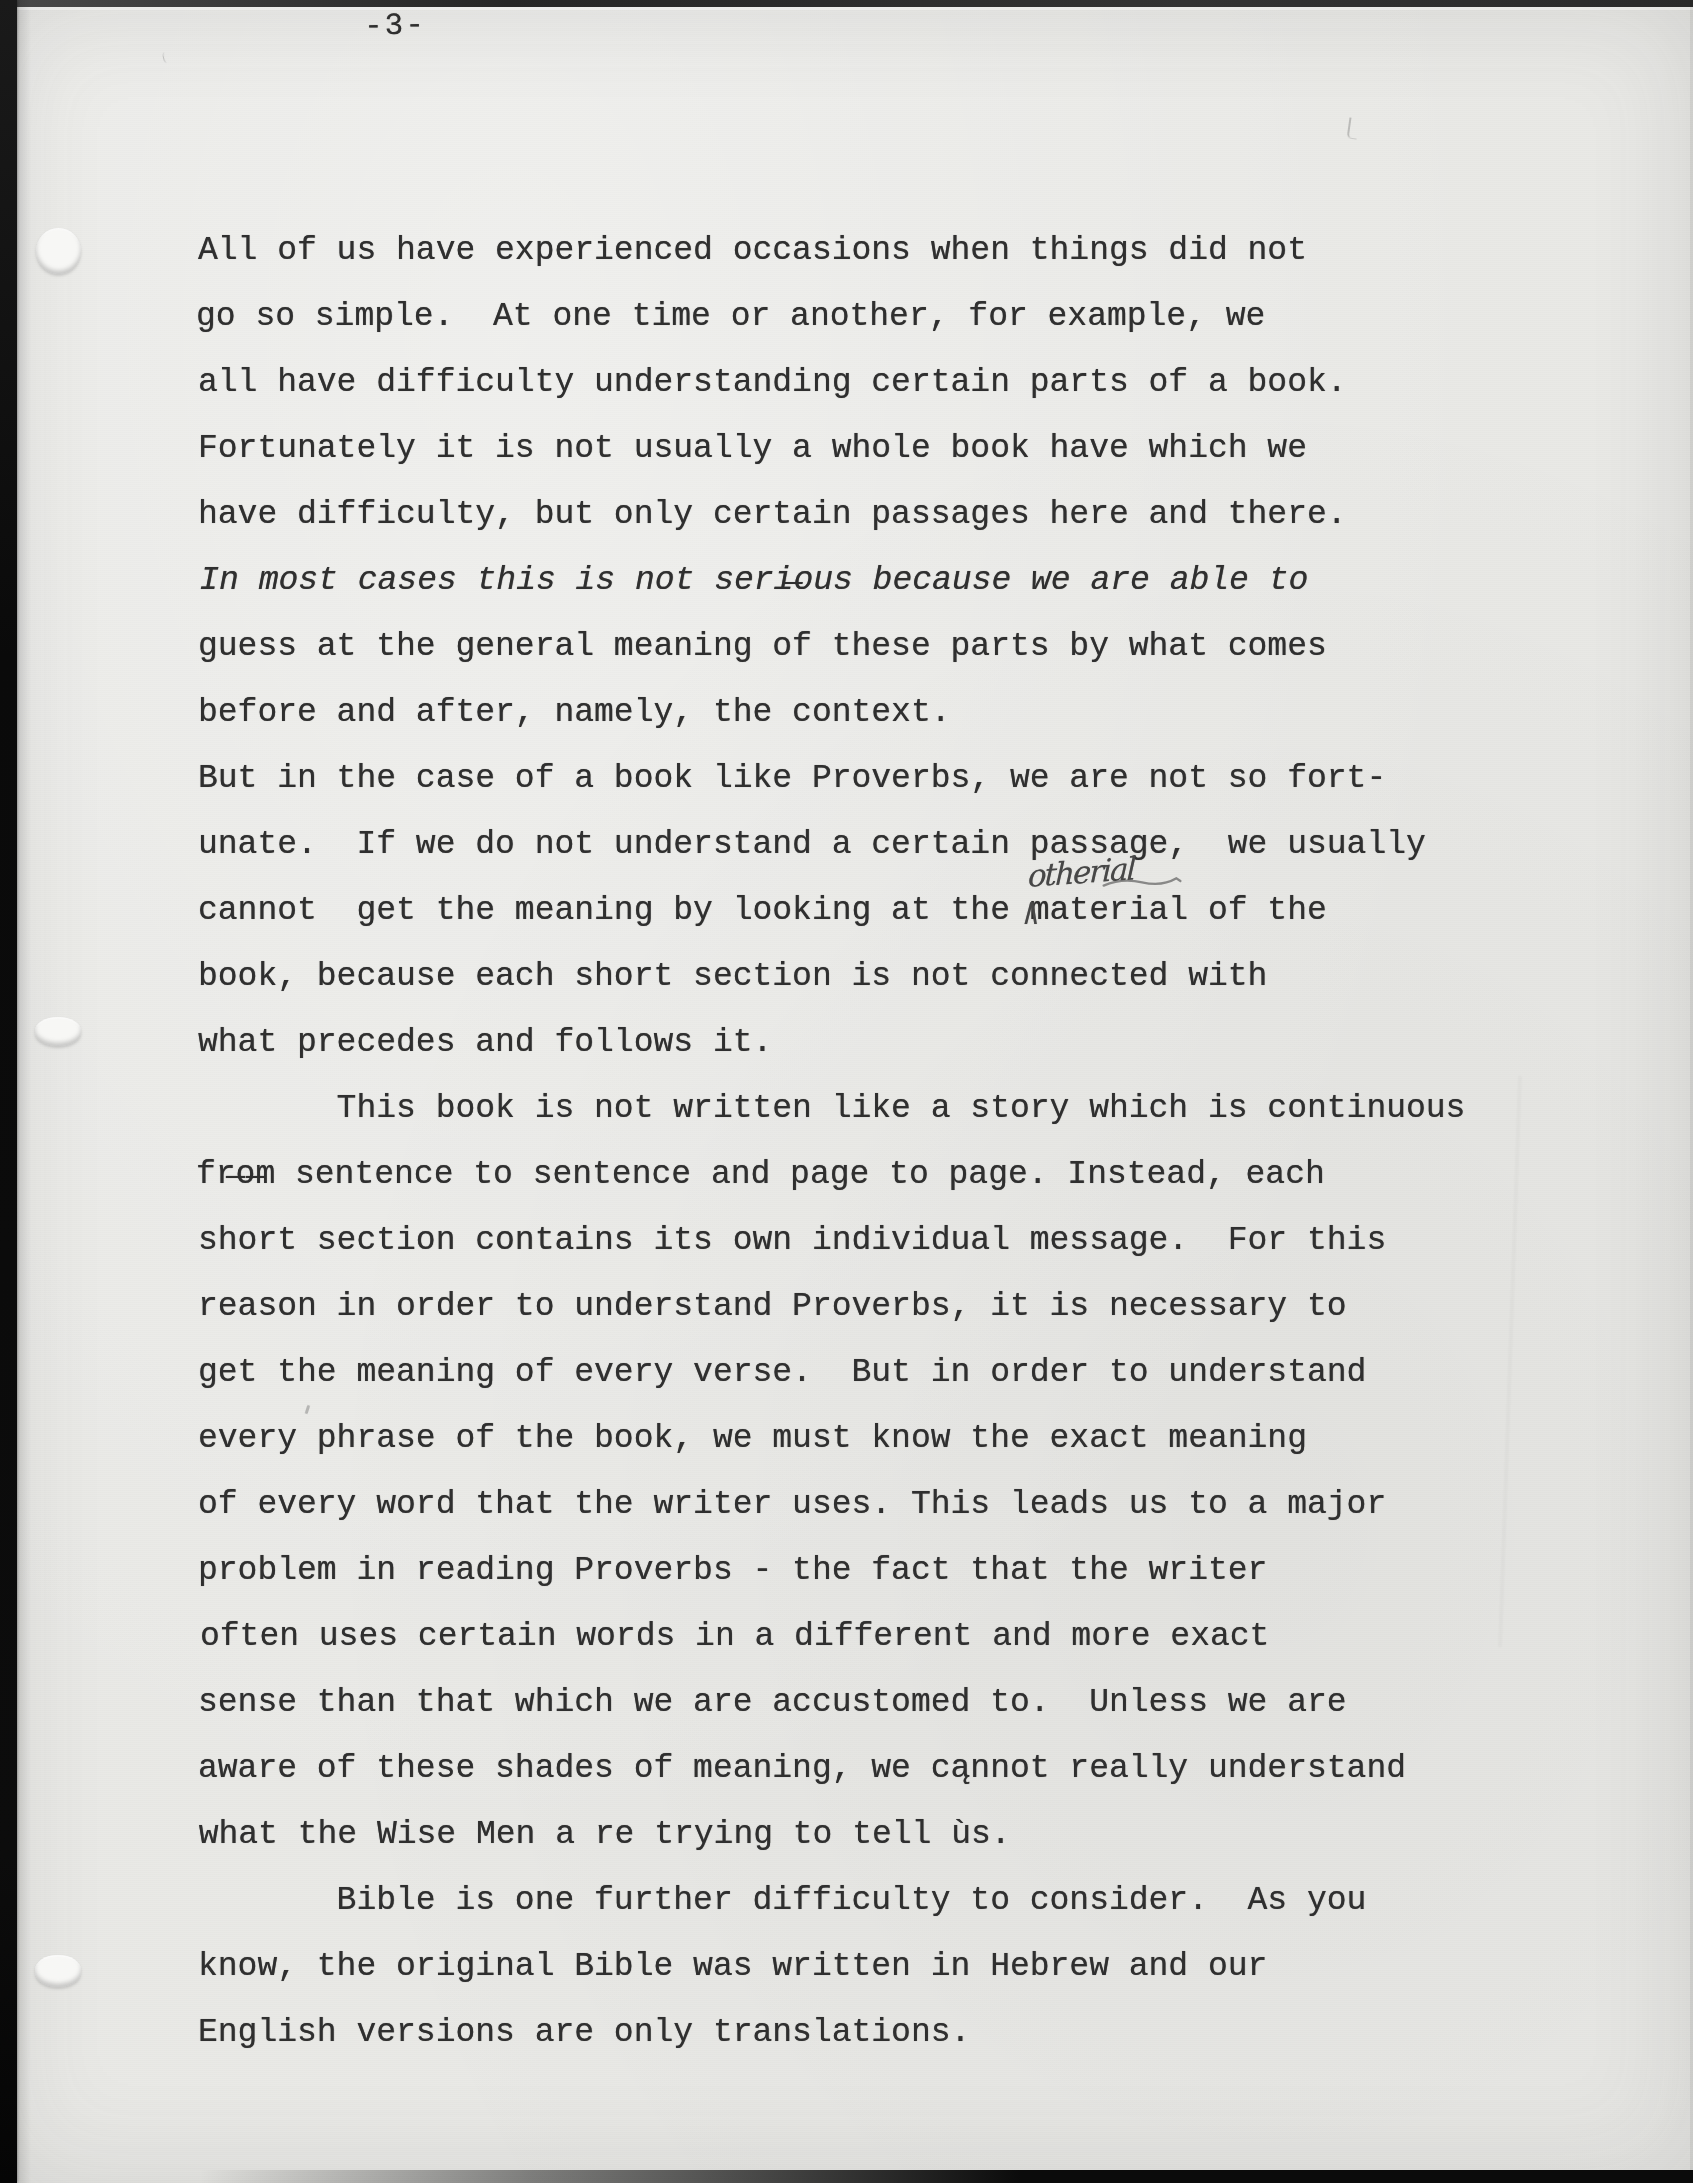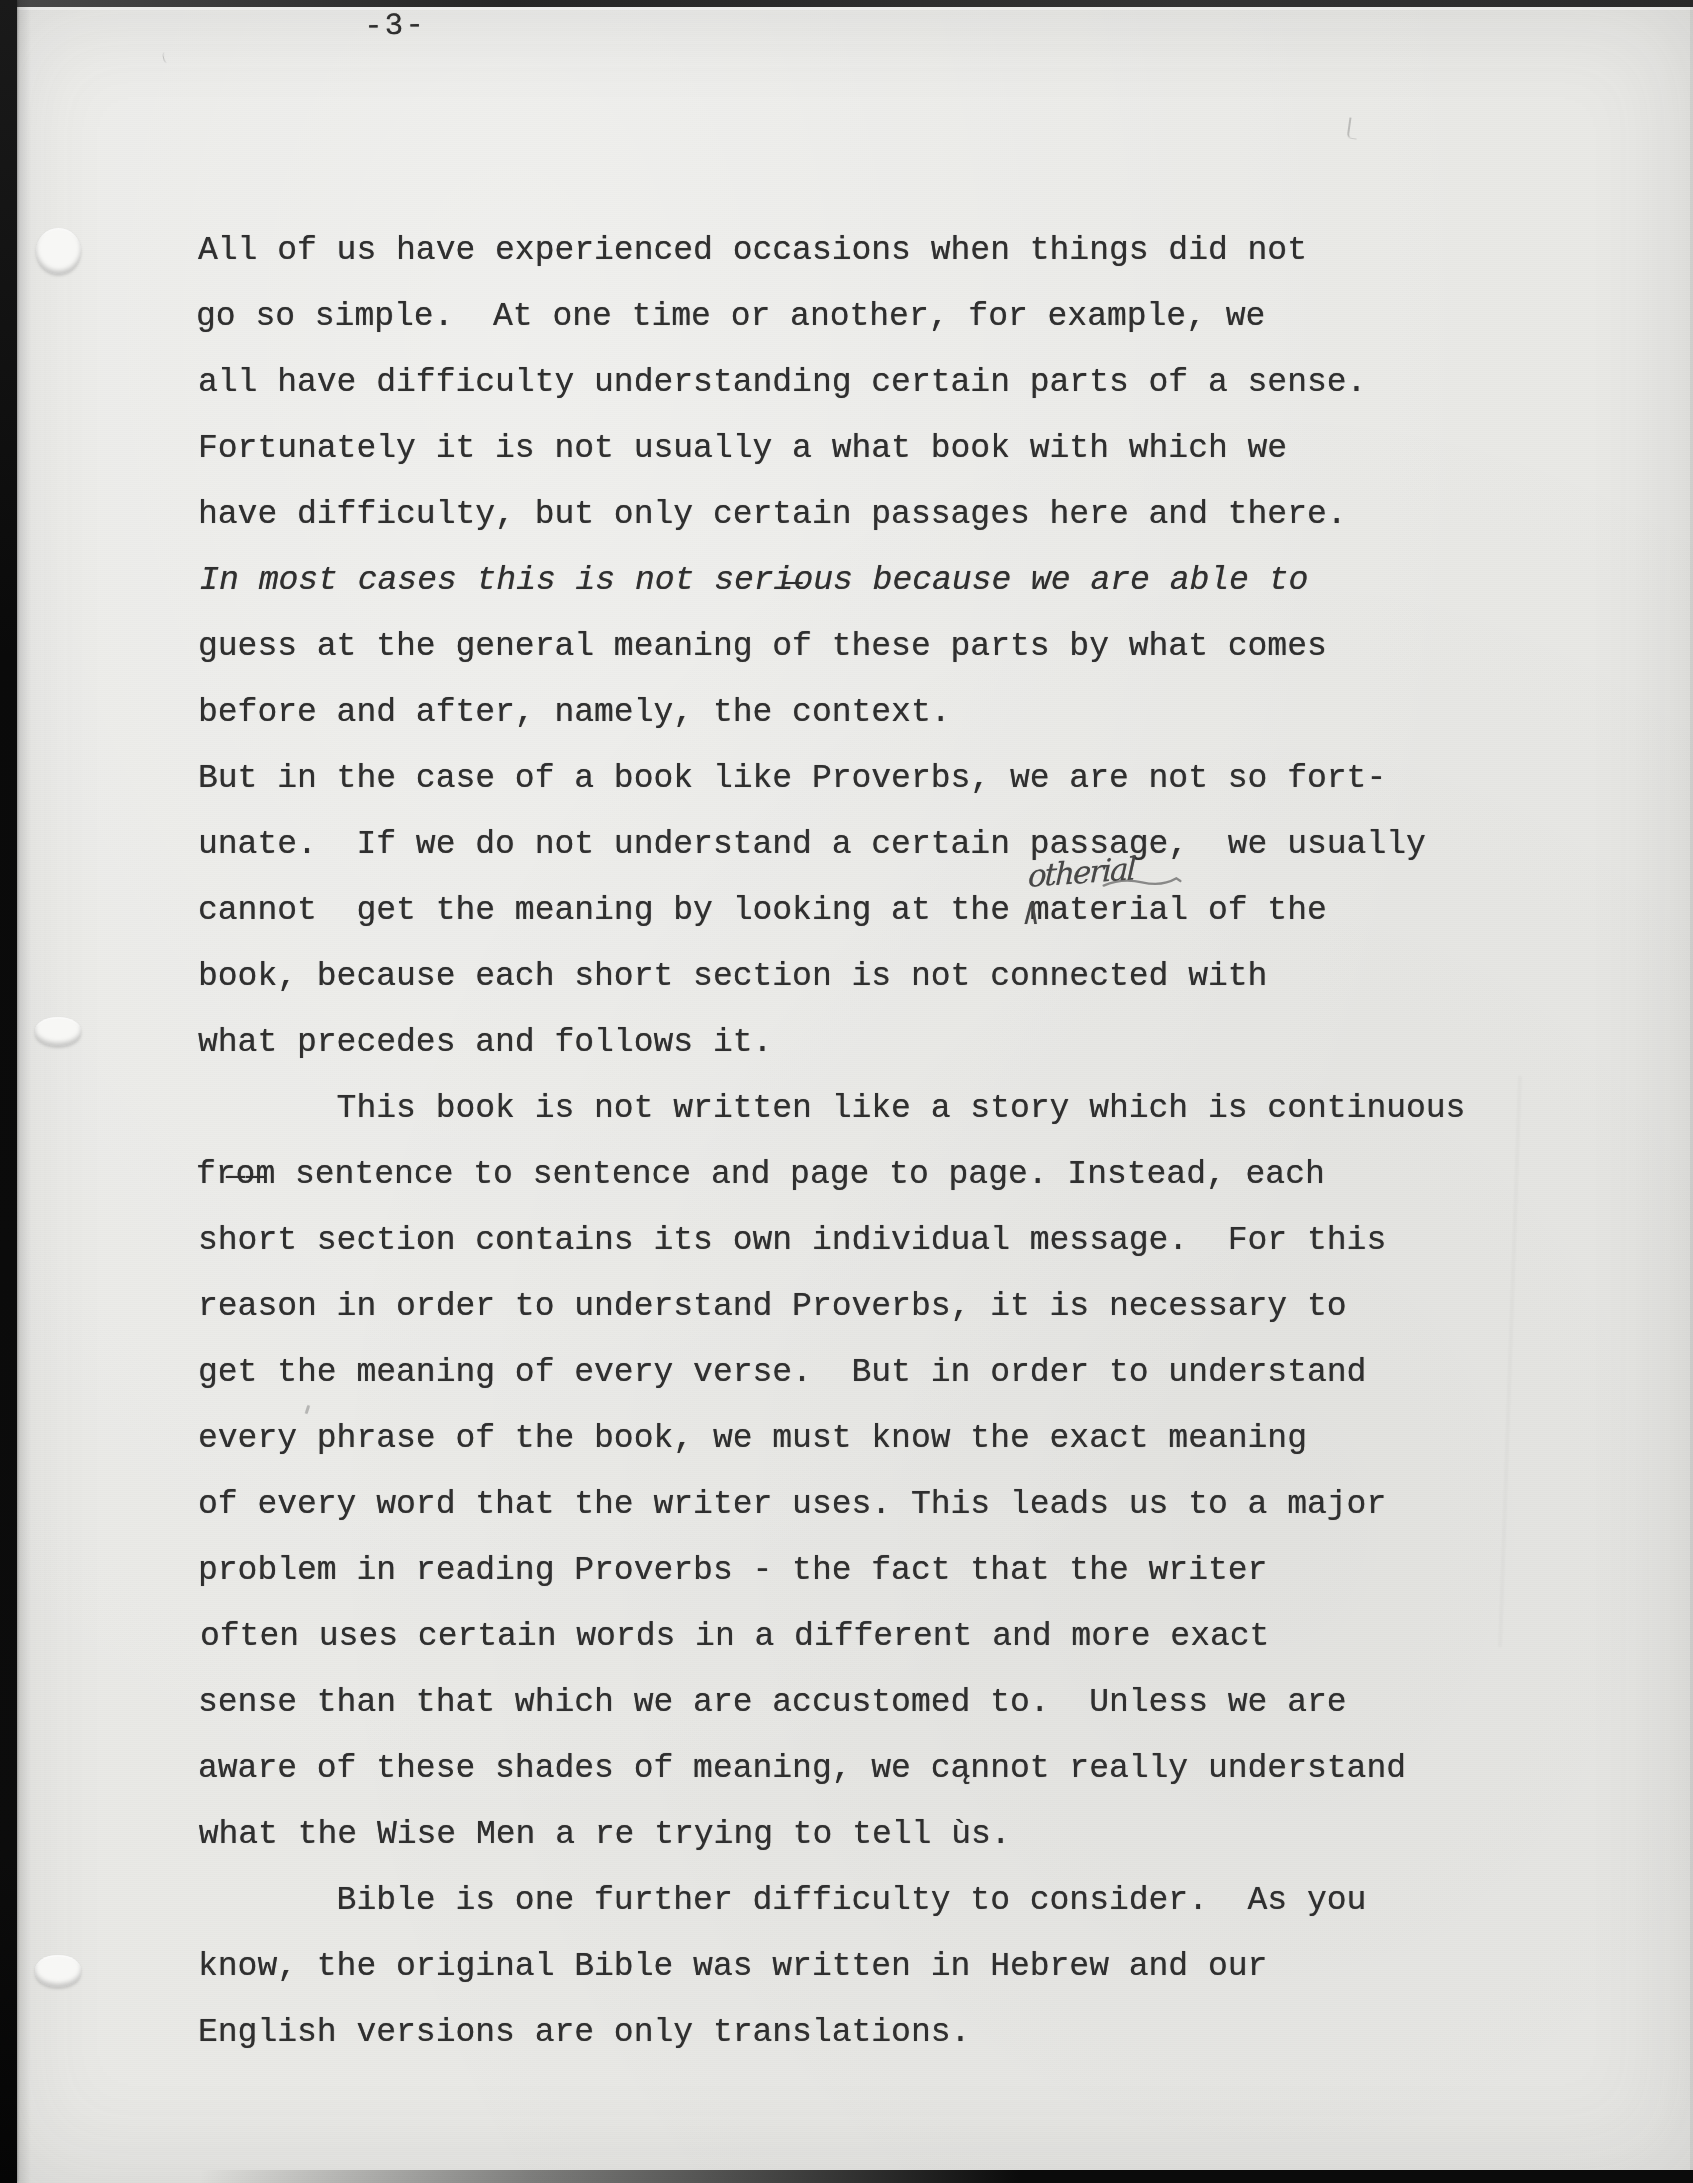--- a/index.html
+++ b/index.html
@@ -97,22 +97,22 @@
 
   <div class="hole hole-1"></div>
   <div class="hole hole-2"></div>
   <div class="hole hole-3"></div>
 
   <div class="page-number">-3-</div>
 
   <div class="typed-text" id="typed-body">
       <div class="tline">All of us have experienced occasions when things did not</div>
       <div class="tline">go so simple.  At one time or another, for example, we</div>
-      <div class="tline">all have difficulty understanding certain parts of a sense.</div>
-      <div class="tline">Fortunately it is not usually a what book with which we</div>
+      <div class="tline">all have difficulty understanding certain parts of a book.</div>
+      <div class="tline">Fortunately it is not usually a whole book have which we</div>
       <div class="tline">have difficulty, but only certain passages here and there.</div>
       <div class="tline">In most cases this is not seri̶ous because we are able to</div>
       <div class="tline">guess at the general meaning of these parts by what comes</div>
       <div class="tline">before and after, namely, the context.</div>
       <div class="tline">But in the case of a book like Proverbs, we are not so fort-</div>
       <div class="tline">unate.  If we do not understand a certain passage,  we usually</div>
       <div class="tline">cannot  get the meaning by looking at the material of the</div>
       <div class="tline">book, because each short section is not connected with</div>
       <div class="tline">what precedes and follows it.</div>
       <div class="tline">       This book is not written like a story which is continuous</div>

